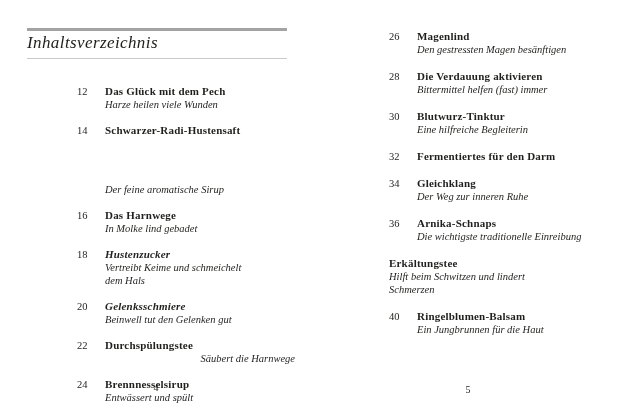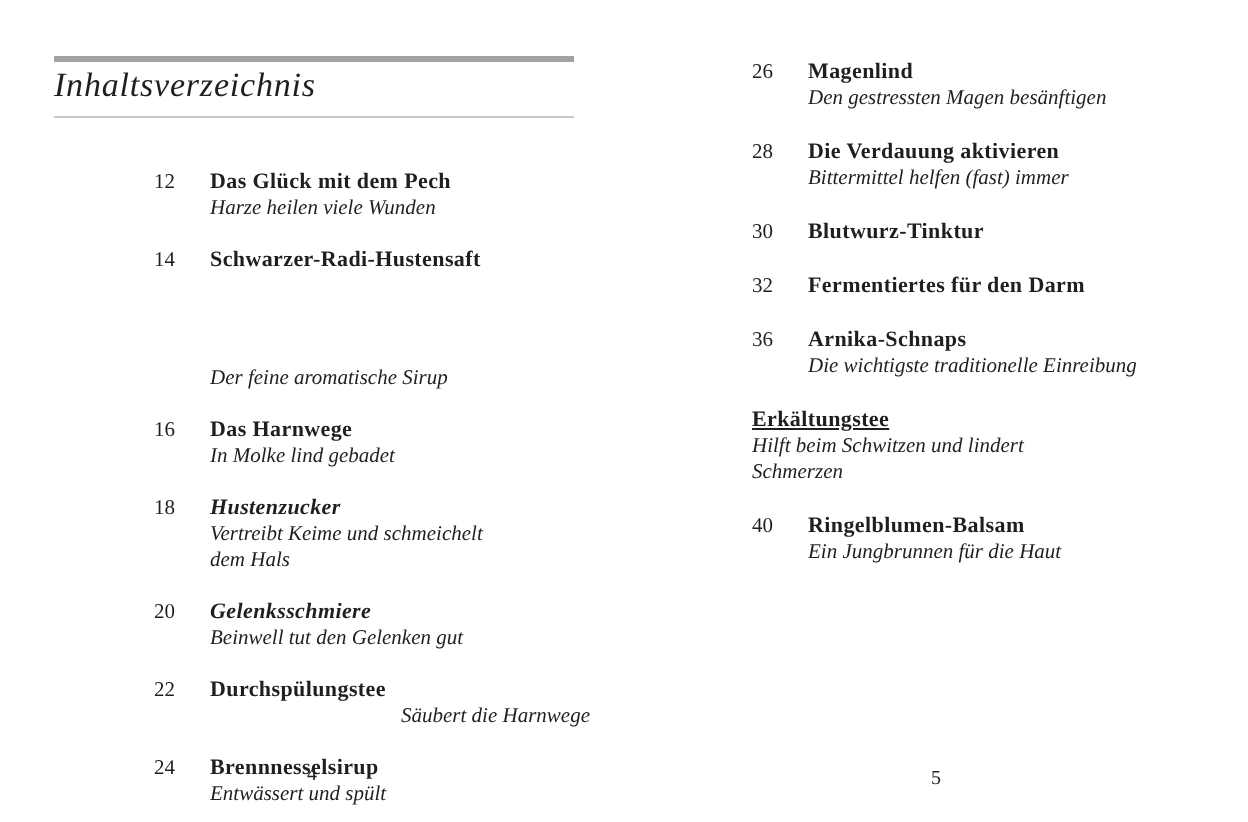--- a/index.html
+++ b/index.html
@@ -24,21 +24,21 @@
   }
   .toc-title {
     font-style: italic;
     font-size: 17px;
     letter-spacing: 0.4px;
   }
 
   
   .entries { position: absolute; }
   .entries.left  { left: 77px;  top: 85px; width: 218px; }
-  .entries.right { left: 376px; top: 30px; width: 218px; }
+  .entries.right { left: 389px; top: 30px; width: 218px; }
 
   .entry { display: flex; margin-bottom: 13px; }
   .entries.right .entry { margin-bottom: 14px; }
 
   .entry .num {
     flex: none; width: 28px;
     font-size: 10.5px; line-height: 13px;
   }
   .entry .text { flex: 1; min-width: 0; }
   .entry .title {
@@ -138,38 +138,46 @@
         <span class="num">28</span>
         <span class="text">
           <span class="title" style="display: block;">Die Verdauung aktivieren</span>
           <span class="subtitle" style="display: block;">Bittermittel helfen (fast) immer</span>
         </span>
       </div>
       <div class="entry">
         <span class="num">30</span>
         <span class="text">
           <span class="title" style="display: block;">Blutwurz-Tinktur</span>
+          <span class="subtitle" style="display: block;">Eine hilfreiche Begleiterin</span>
         </span>
       </div>
       <div class="entry">
         <span class="num">32</span>
         <span class="text">
           <span class="title" style="display: block;">Fermentiertes für den Darm</span>
+        </span>
+      </div>
+      <div class="entry">
+        <span class="num">34</span>
+        <span class="text">
+          <span class="title" style="display: block;">Gleichklang</span>
+          <span class="subtitle" style="display: block;">Der Weg zur inneren Ruhe</span>
         </span>
       </div>
       <div class="entry">
         <span class="num">36</span>
         <span class="text">
           <span class="title" style="display: block;">Arnika-Schnaps</span>
           <span class="subtitle" style="display: block;">Die wichtigste traditionelle Einreibung</span>
         </span>
       </div>
       <div class="entry">
         <span class="text">
-          <span class="title" style="display: block; text-decoration: underline;">Erkältungstee</span>
+          <span class="title" style="display: block;">Erkältungstee</span>
           <span class="subtitle" style="display: block;">Hilft beim Schwitzen und lindert
 Schmerzen</span>
         </span>
       </div>
       <div class="entry">
         <span class="num">40</span>
         <span class="text">
           <span class="title" style="display: block;">Ringelblumen-Balsam</span>
           <span class="subtitle" style="display: block;">Ein Jungbrunnen für die Haut</span>
         </span>

